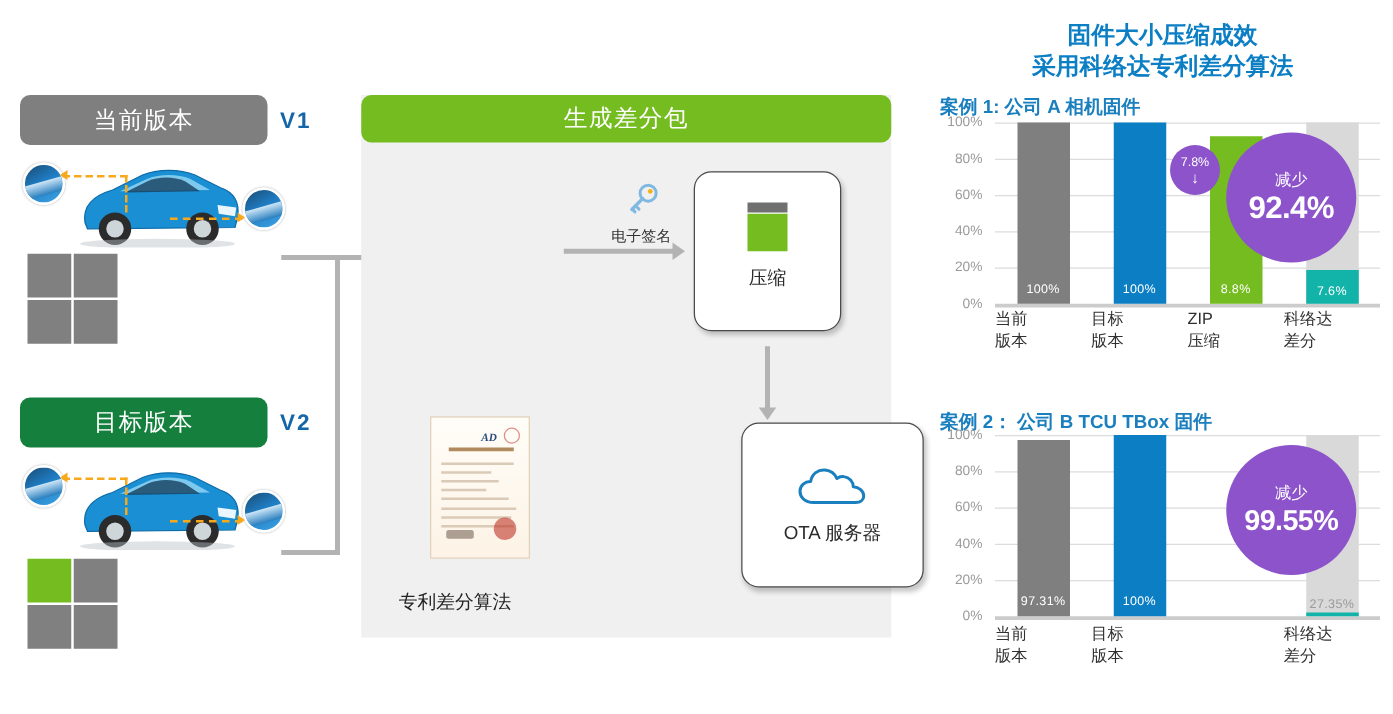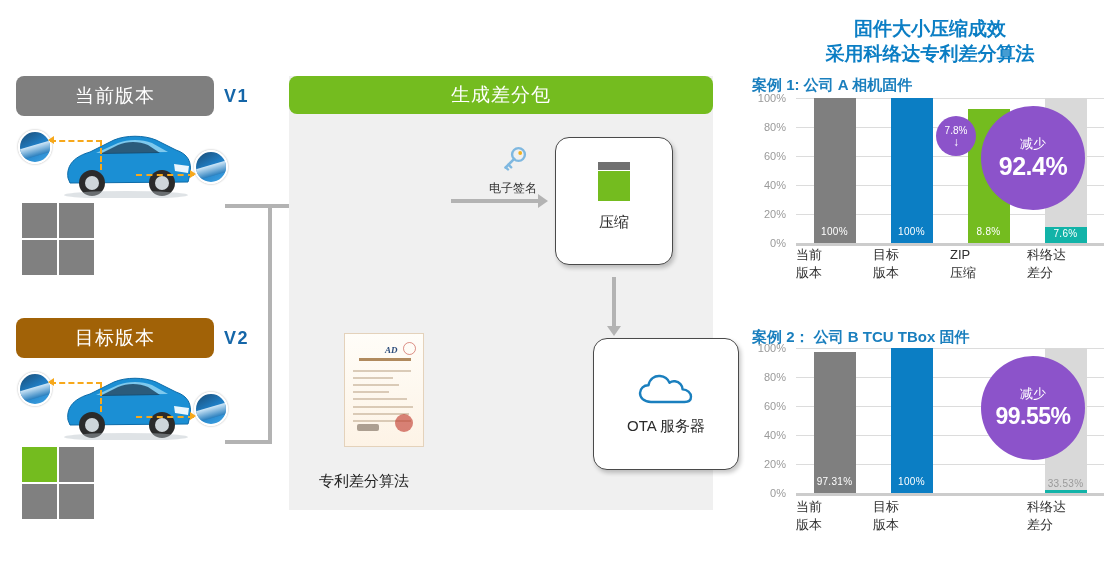--- a/index.html
+++ b/index.html
@@ -15,21 +15,21 @@
   .ver-badge {
     position: absolute;
     width: 198px; height: 40px;
     border-radius: 8px;
     display: flex; align-items: center; justify-content: center;
     color: #ffffff;
     font-size: 19px;
     letter-spacing: 1px;
   }
   .ver-badge.current { left: 16px; top: 76px; background: #7f7f7f; }
-  .ver-badge.target  { left: 16px; top: 318px; background: #a16207; align-items: center; }
+  .ver-badge.target  { left: 16px; top: 318px; background: #15803d; align-items: center; }
 
   .ver-tag {
     position: absolute;
     font-size: 18px; font-weight: bold;
     color: #1566a8;
     letter-spacing: 1.5px;
   }
   .ver-tag.v1 { left: 224px; top: 86px; }
   .ver-tag.v2 { left: 224px; top: 328px; }
 
@@ -374,21 +374,21 @@
               <div class="bval">100%</div>
             </div>
           </div>
           <div class="bcell" style="flex: 1 1 0%;">
             <div class="bar" style="height: 133.69px; background: rgb(116, 188, 31);">
               <div class="bval">8.8%</div>
             </div>
           </div>
           <div class="bcell" style="flex: 1 1 0%;">
             <div class="bar-ghost" style="height: 145px;"></div>
-            <div class="bar" style="height: 16px; background: rgb(18, 179, 168);">
+            <div class="bar" style="height: 27px; background: rgb(18, 179, 168);">
               <div class="bval" style="bottom: 4px; color: rgb(255, 255, 255);">7.6%</div>
             </div>
           </div>
         </div>
         <div class="badge-circ badge-small" style="left: 140px; top: 18px;">
           <div>7.8%</div>
           <div class="arrowdn">↓</div>
         </div>
         <div class="badge-circ badge-big" style="left: 185px; top: 8px;">
           <div class="btop">减少</div>
@@ -440,21 +440,21 @@
           </div>
           <div class="bcell" style="flex: 1 1 0%;">
             <div class="bar" style="height: 145px; background: rgb(11, 126, 196);">
               <div class="bval">100%</div>
             </div>
           </div>
           <div class="bcell" style="flex: 1 1 0%;"></div>
           <div class="bcell" style="flex: 1 1 0%;">
             <div class="bar-ghost" style="height: 145px;"></div>
             <div class="bar" style="height: 3px; background: rgb(18, 179, 168);">
-              <div class="bval" style="bottom: 4px; color: rgb(154, 154, 154);">33.53%</div>
+              <div class="bval" style="bottom: 4px; color: rgb(154, 154, 154);">27.35%</div>
             </div>
           </div>
         </div>
         <div class="badge-circ badge-big b2" style="left: 185px; top: 8px;">
           <div class="btop">减少</div>
           <div class="bnum">99.55%</div>
         </div>
       </div>
     </div>
   <div class="xlabels" id="xlabels2" style="left:796px; top:498px; width:308px;">

